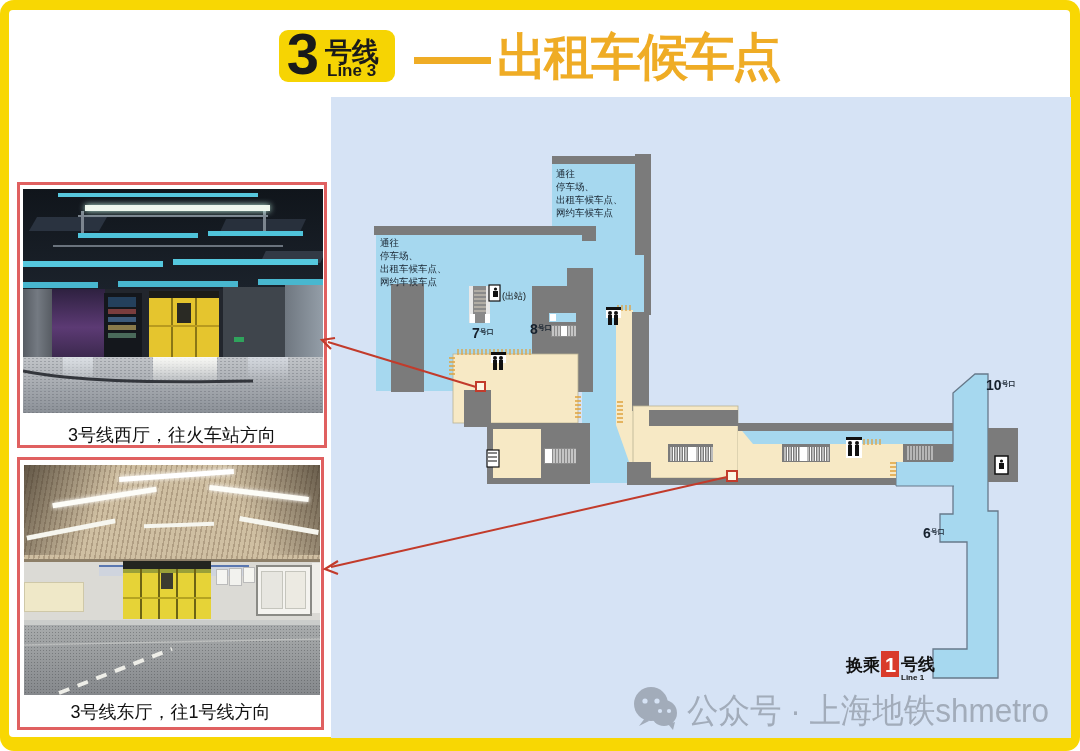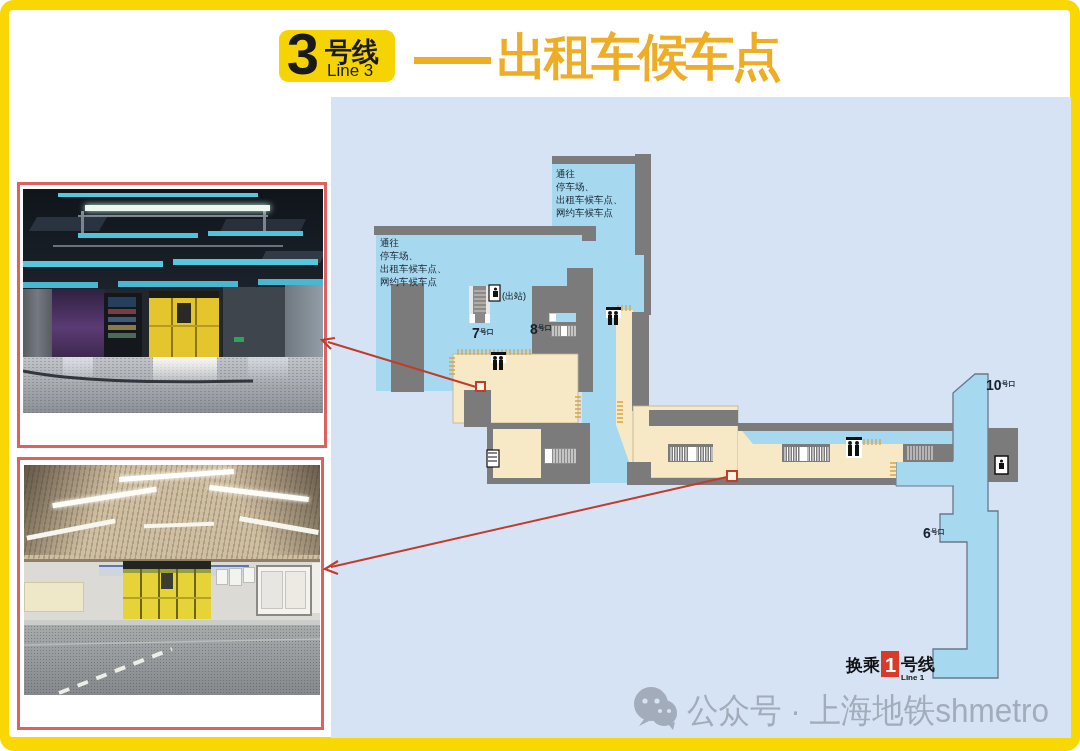--- a/index.html
+++ b/index.html
@@ -13,21 +13,21 @@
 <div class="abs" style="left:0;top:0;width:1080px;height:751px;background:#F8D703;border-radius:14px;"></div>
 
 <div class="abs" style="left:9px;top:10px;width:1061px;height:727px;background:#ffffff;border-radius:4px;"></div>
 
 <div class="abs" style="left:279px;top:30px;width:116px;height:52px;background:#F6D403;border-radius:9px;"></div>
 
 <div class="abs" style="left:283px;top:27px;width:40px;height:54px;color:#1a1a1a;font-size:58px;font-weight:bold;line-height:54px;text-align:center;">3</div>
 
 <div class="abs" style="left:325px;top:34px;color:#1a1a1a;font-size:27px;font-weight:bold;">号线</div>
 
-<div class="abs" style="left:327px;top:61px;color:#1a1a1a;font-size:17px;font-weight:normal;">Line 3</div>
+<div class="abs" style="left:327px;top:61px;color:#1a1a1a;font-size:17px;font-weight:bold;">Line 3</div>
 
 <div class="abs" style="left:414px;top:57px;width:77px;height:7px;background:#EFAC25;"></div>
 
 <div class="abs" style="left:497px;top:24px;color:#EFAC25;font-size:50px;font-weight:bold;letter-spacing:-3px;">出租车候车点</div>
 
 <div class="abs" style="left:17px;top:182px;width:304px;height:260px;background:#ffffff;border:3px solid #E06060;">
 
   <div class="abs" style="left:3px;top:4px;width:300px;height:224px;background:#171c22;overflow:hidden;">
 
     <div class="abs" style="left:0;top:0;width:300px;height:100px;background:linear-gradient(180deg,#10151b,#1b222b);"></div>
@@ -92,20 +92,21 @@
     <div class="abs" style="left:40px;top:168px;width:30px;height:26px;background:linear-gradient(180deg,rgba(230,235,240,0.7),rgba(255,255,255,0));"></div>
     <div class="abs" style="left:225px;top:168px;width:40px;height:24px;background:linear-gradient(180deg,rgba(225,230,238,0.6),rgba(255,255,255,0));"></div>
 
     <svg class="abs" style="left:0;top:168px;" width="300" height="56" viewBox="0 0 300 56">
       <path d="M0,14 C50,24 120,26 230,24" stroke="#33363c" stroke-width="3" fill="none"></path>
       <path d="M0,34 L300,30" stroke="#9aa0a7" stroke-width="1" fill="none" opacity="0.6"></path>
       <path d="M0,46 L300,44" stroke="#9aa0a7" stroke-width="1" fill="none" opacity="0.5"></path>
     </svg>
   </div>
 
+  <div class="abs" style="left:0;top:238px;width:304px;text-align:center;color:#111;font-size:18px;">3号线西厅，往火车站方向</div>
 </div>
 
 <div class="abs" style="left:17px;top:457px;width:301px;height:267px;background:#ffffff;border:3px solid #E06060;">
 
   <div class="abs" style="left:4px;top:5px;width:296px;height:230px;background:#c9b89c;overflow:hidden;">
 
     <div class="abs" style="left:0;top:0;width:296px;height:97px;background:repeating-linear-gradient(100deg,#b09e83 0 1.5px,#cfbfa2 1.5px 5px);"></div>
 
     <div class="abs" style="left:0;top:0;width:120px;height:90px;background:linear-gradient(115deg,rgba(60,50,38,0.75),rgba(60,50,38,0) 60%);"></div>
 
@@ -154,20 +155,21 @@
 
     <div class="abs" style="left:0;top:160px;width:296px;height:70px;background:linear-gradient(180deg,#a8abac,#85888c);"></div>
     <div class="abs" style="left:0;top:160px;width:296px;height:70px;background-image:radial-gradient(rgba(55,57,60,0.35) 0.8px, transparent 1px);background-size:3px 3px;"></div>
 
     <svg class="abs" style="left:0;top:160px;" width="296" height="70" viewBox="0 0 296 70">
       <path d="M35,68 L148,24" stroke="#eeeee8" stroke-width="4" stroke-dasharray="11 9" fill="none"></path>
       <path d="M0,20 L296,14" stroke="#c9cbc9" stroke-width="1.5" fill="none" opacity="0.7"></path>
     </svg>
   </div>
 
+  <div class="abs" style="left:0;top:240px;width:301px;text-align:center;color:#111;font-size:18px;">3号线东厅，往1号线方向</div>
 </div>
 
 <svg class="abs" style="left:0;top:0;" width="1080" height="751" viewBox="0 0 1080 751">
 
   <rect x="331" y="97" width="740" height="641" fill="#D6E3F5"></rect>
 
   <g fill="#A2ACBA">
     <circle cx="651" cy="704" r="17"></circle>
     <circle cx="664" cy="713" r="13"></circle>
     <path d="M645,718 l-6,8 l10,-5 z"></path>

